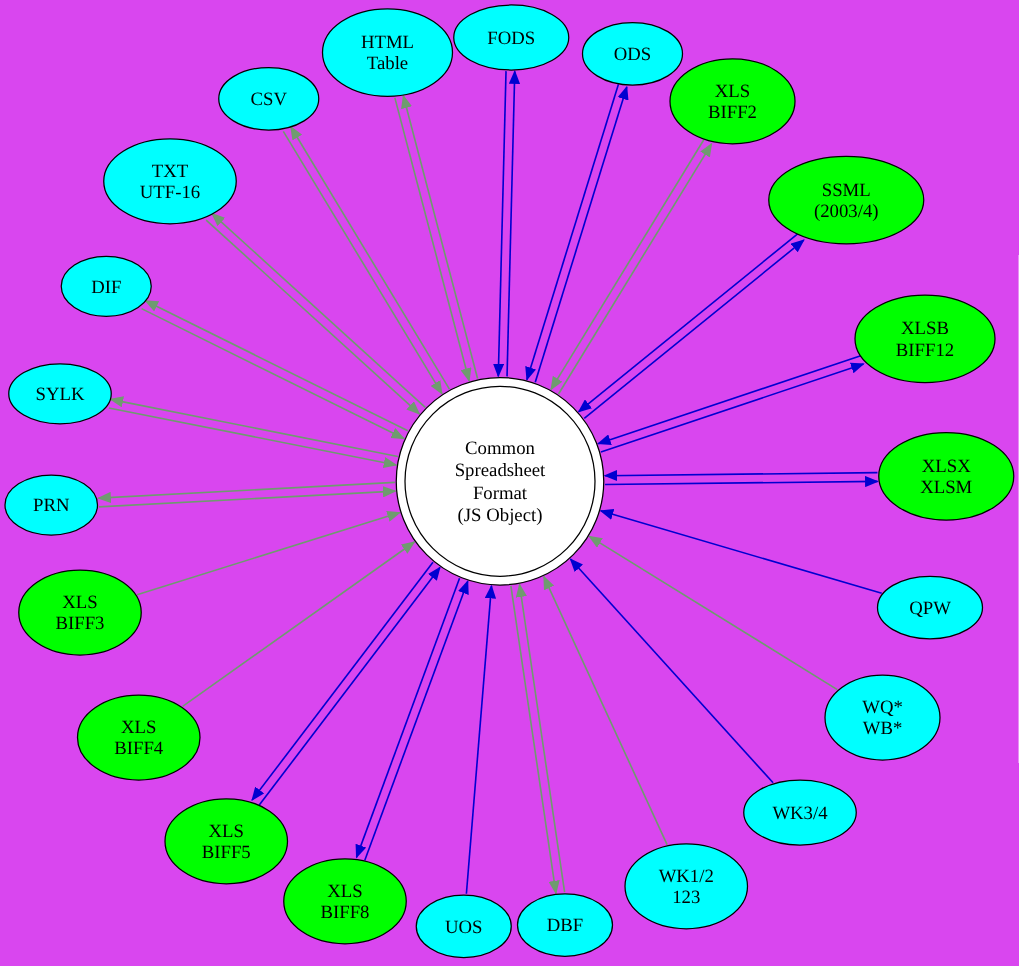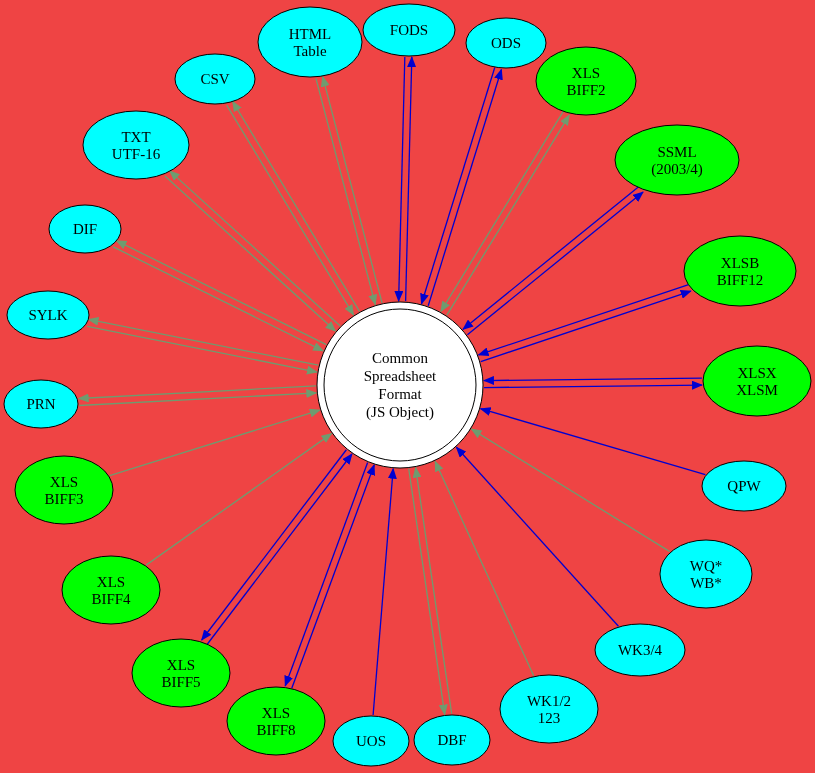--- a/index.html
+++ b/index.html
@@ -10,21 +10,21 @@
   body {
     width: 815px;
     height: 773px;
     overflow: hidden;
     font-family: "Liberation Serif", "DejaVu Serif", serif;
   }
   #stage {
     position: relative;
     width: 815px;
     height: 773px;
-    background: #ef4444;
+    background: #d946ef;
   }
   svg text {
     font-family: "Liberation Serif", "DejaVu Serif", serif;
     fill: #000000;
   }
 </style>
 </head>
 <body>
 
 <div id="stage">

